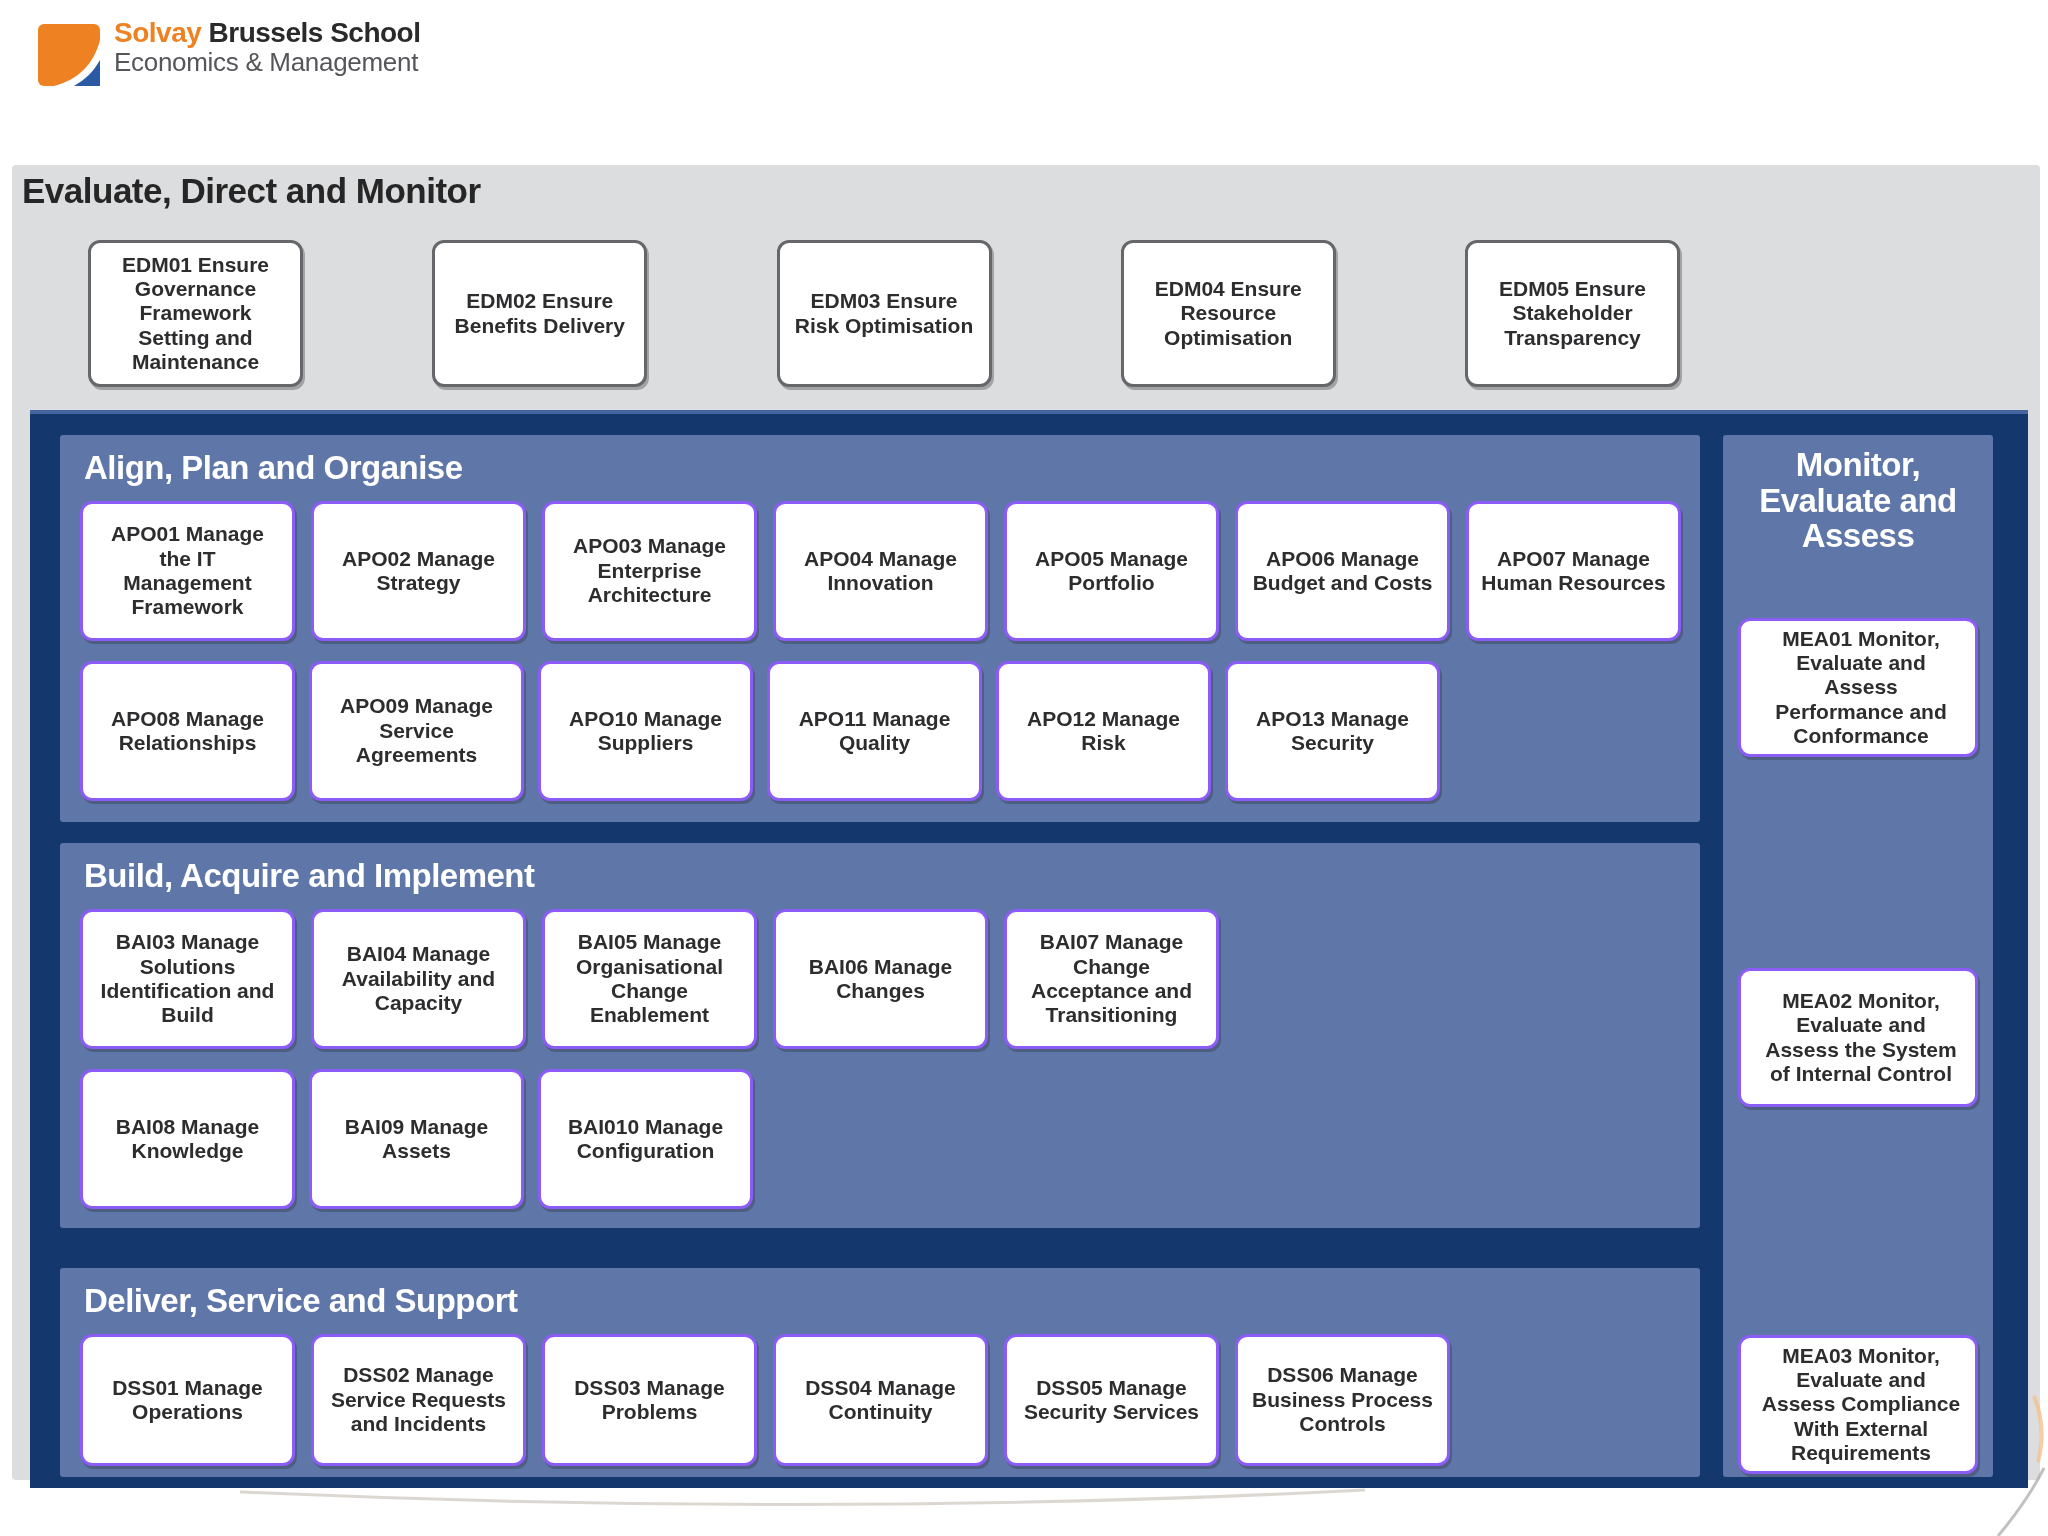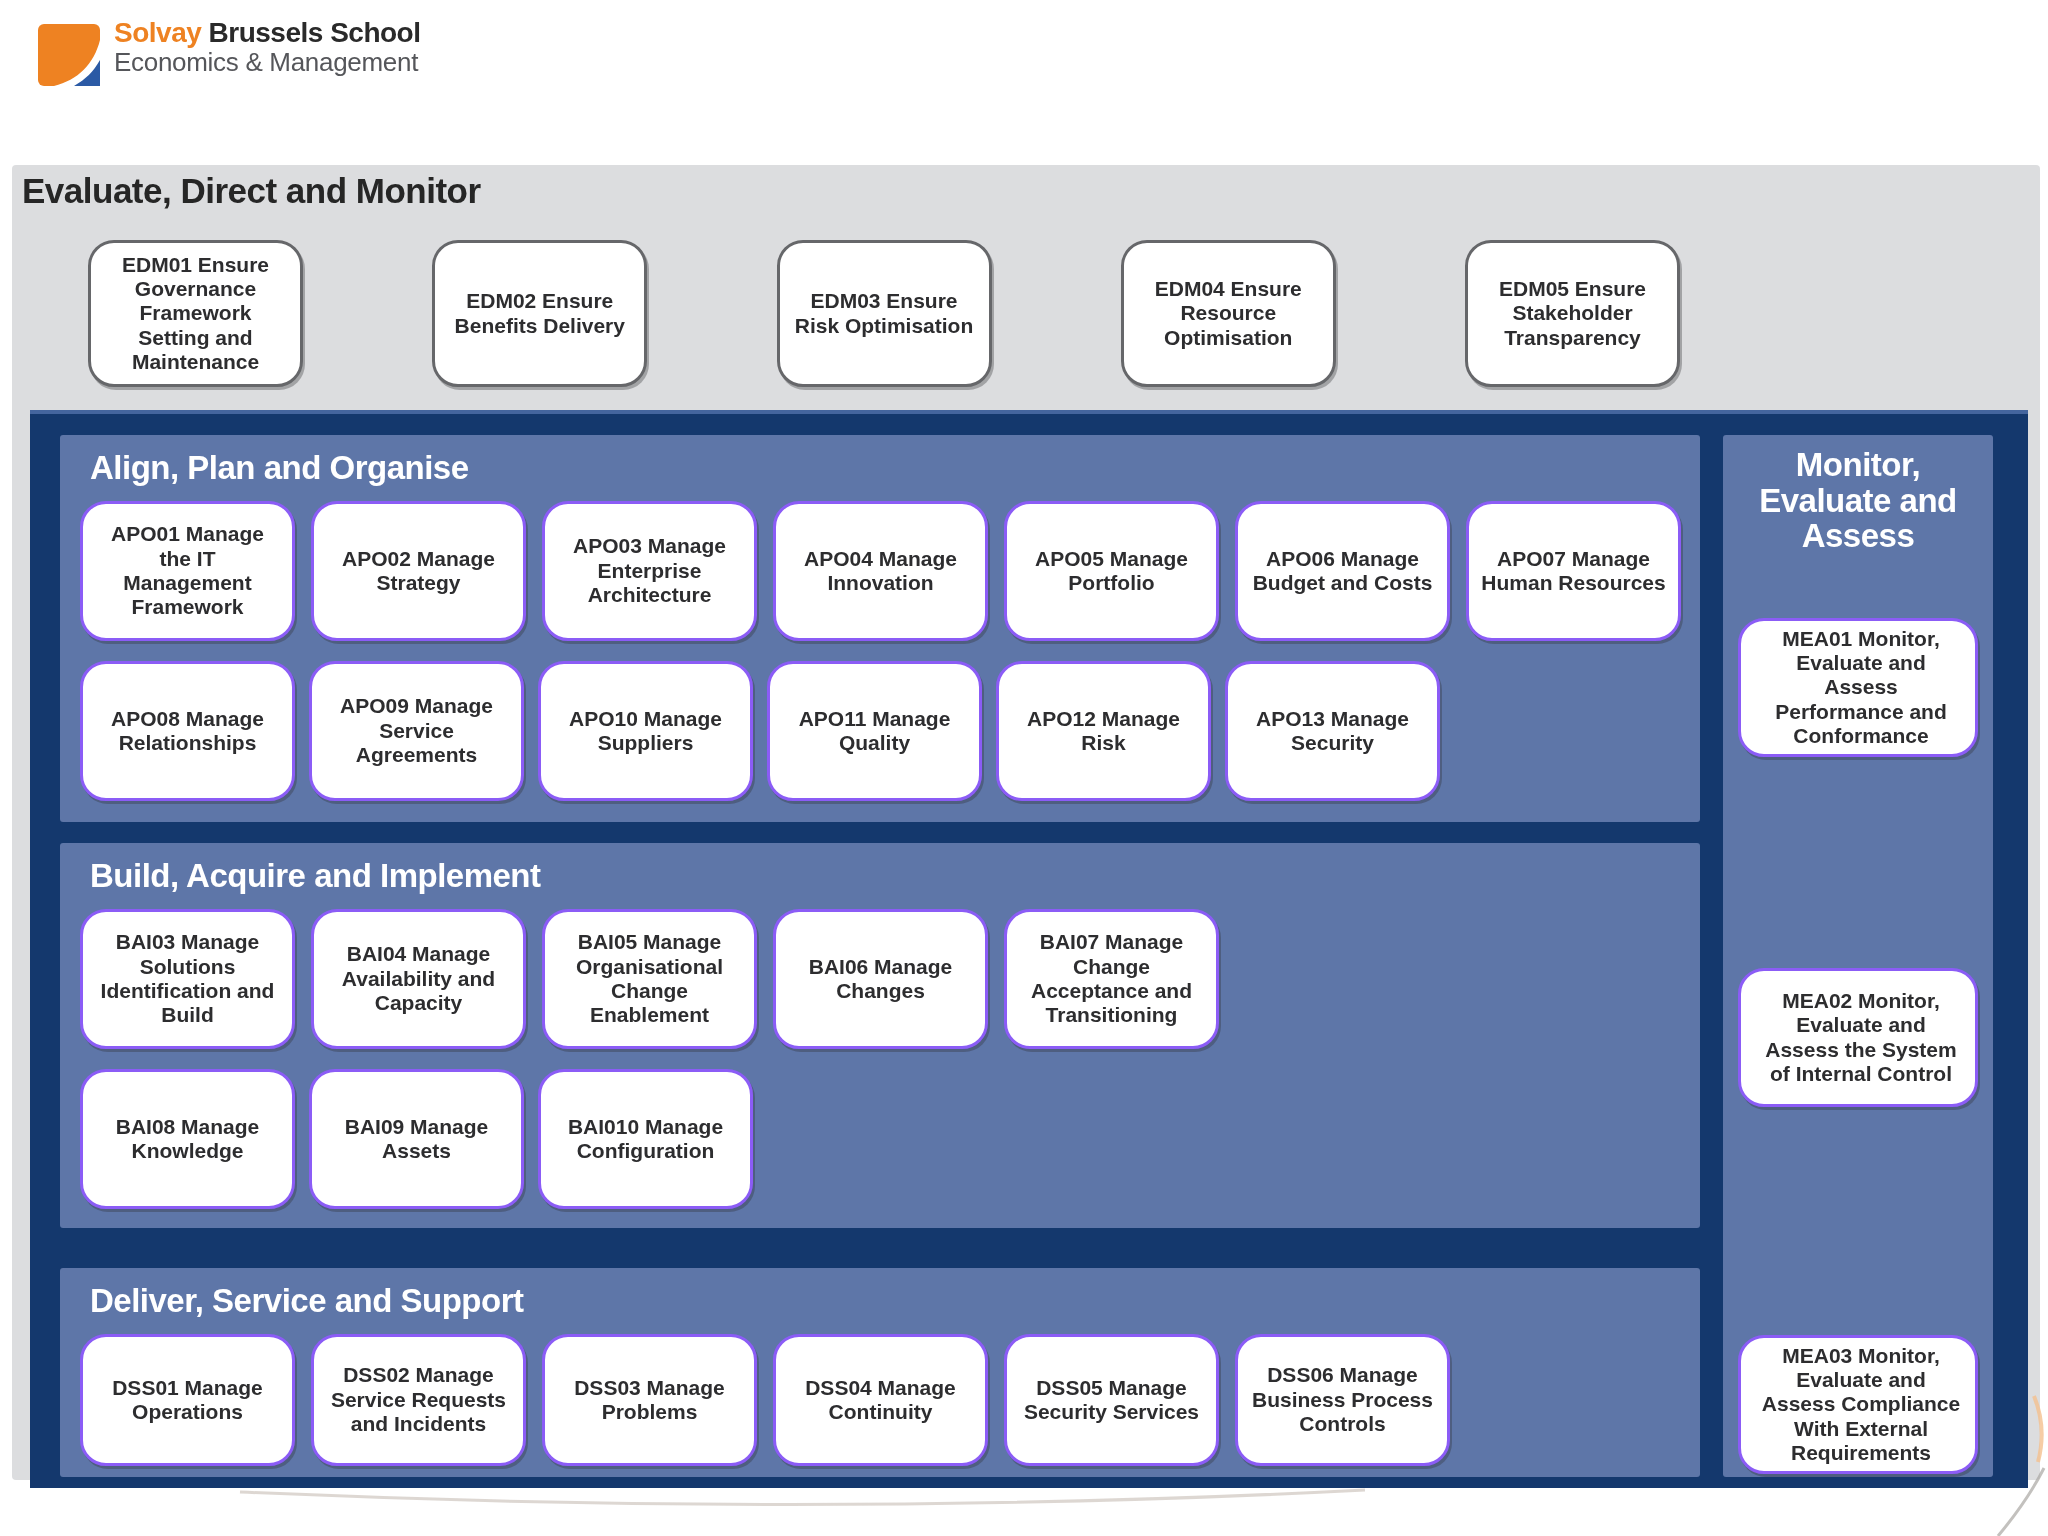--- a/index.html
+++ b/index.html
@@ -21,36 +21,36 @@
   .edm-title{position:absolute;left:10px;top:6px;font-size:35px;font-weight:700;
     color:#262626;letter-spacing:-0.5px;}
   .edm-row{position:absolute;left:76px;top:75px;width:1592px;display:flex;
     justify-content:space-between;}
   .edm-row .box{height:147px;border-color:#66676a;}
 
   
   .navy{position:absolute;left:30px;top:410px;width:1998px;height:1078px;
     background:#14386d;box-shadow:inset 0 4px 0 #44659e;}
   .panel{position:absolute;background:#5e76a8;border-radius:3px;}
-  .panel h2{margin:0;padding:14px 0 0 30px;font-size:33px;font-weight:700;
+  .panel h2{margin:0;padding:14px 0 0 24px;font-size:33px;font-weight:700;
     color:#ffffff;letter-spacing:-0.5px;}
   .apo{left:30px;top:25px;width:1640px;height:387px;}
   .bai{left:30px;top:433px;width:1640px;height:385px;}
   .dss{left:30px;top:858px;width:1640px;height:209px;}
   .mea{left:1693px;top:25px;width:270px;height:1042px;}
   .mea h2{padding:12px 10px 0;text-align:center;line-height:1.08;}
 
   .row{display:flex;gap:16px;margin:14px 0 0 20px;}
   .row + .row{margin-top:20px;gap:14px;}
   .row .box{height:140px;}
   .dss .row .box{height:132px;}
 
   
   .box{box-sizing:border-box;width:215px;background:#ffffff;
-    border:3px solid #8b5cf6;border-radius:26px;
+    border:3px solid #8b5cf6;border-radius:12px;
     display:flex;align-items:center;justify-content:center;
     text-align:center;padding:8px 12px;
     font-size:21px;line-height:1.16;color:#2d2d2f;font-weight:700;
     box-shadow:2px 3px 0 rgba(45,45,48,0.33);}
   .box .txt{display:inline;}
   .box .code{font-weight:700;}
 
   .mea-boxes{position:absolute;inset:0;}
   .mea-boxes .box{position:absolute;left:15px;width:240px;height:139px;padding-left:18px;}
   .mea-boxes .box:nth-child(1){top:183px;}

